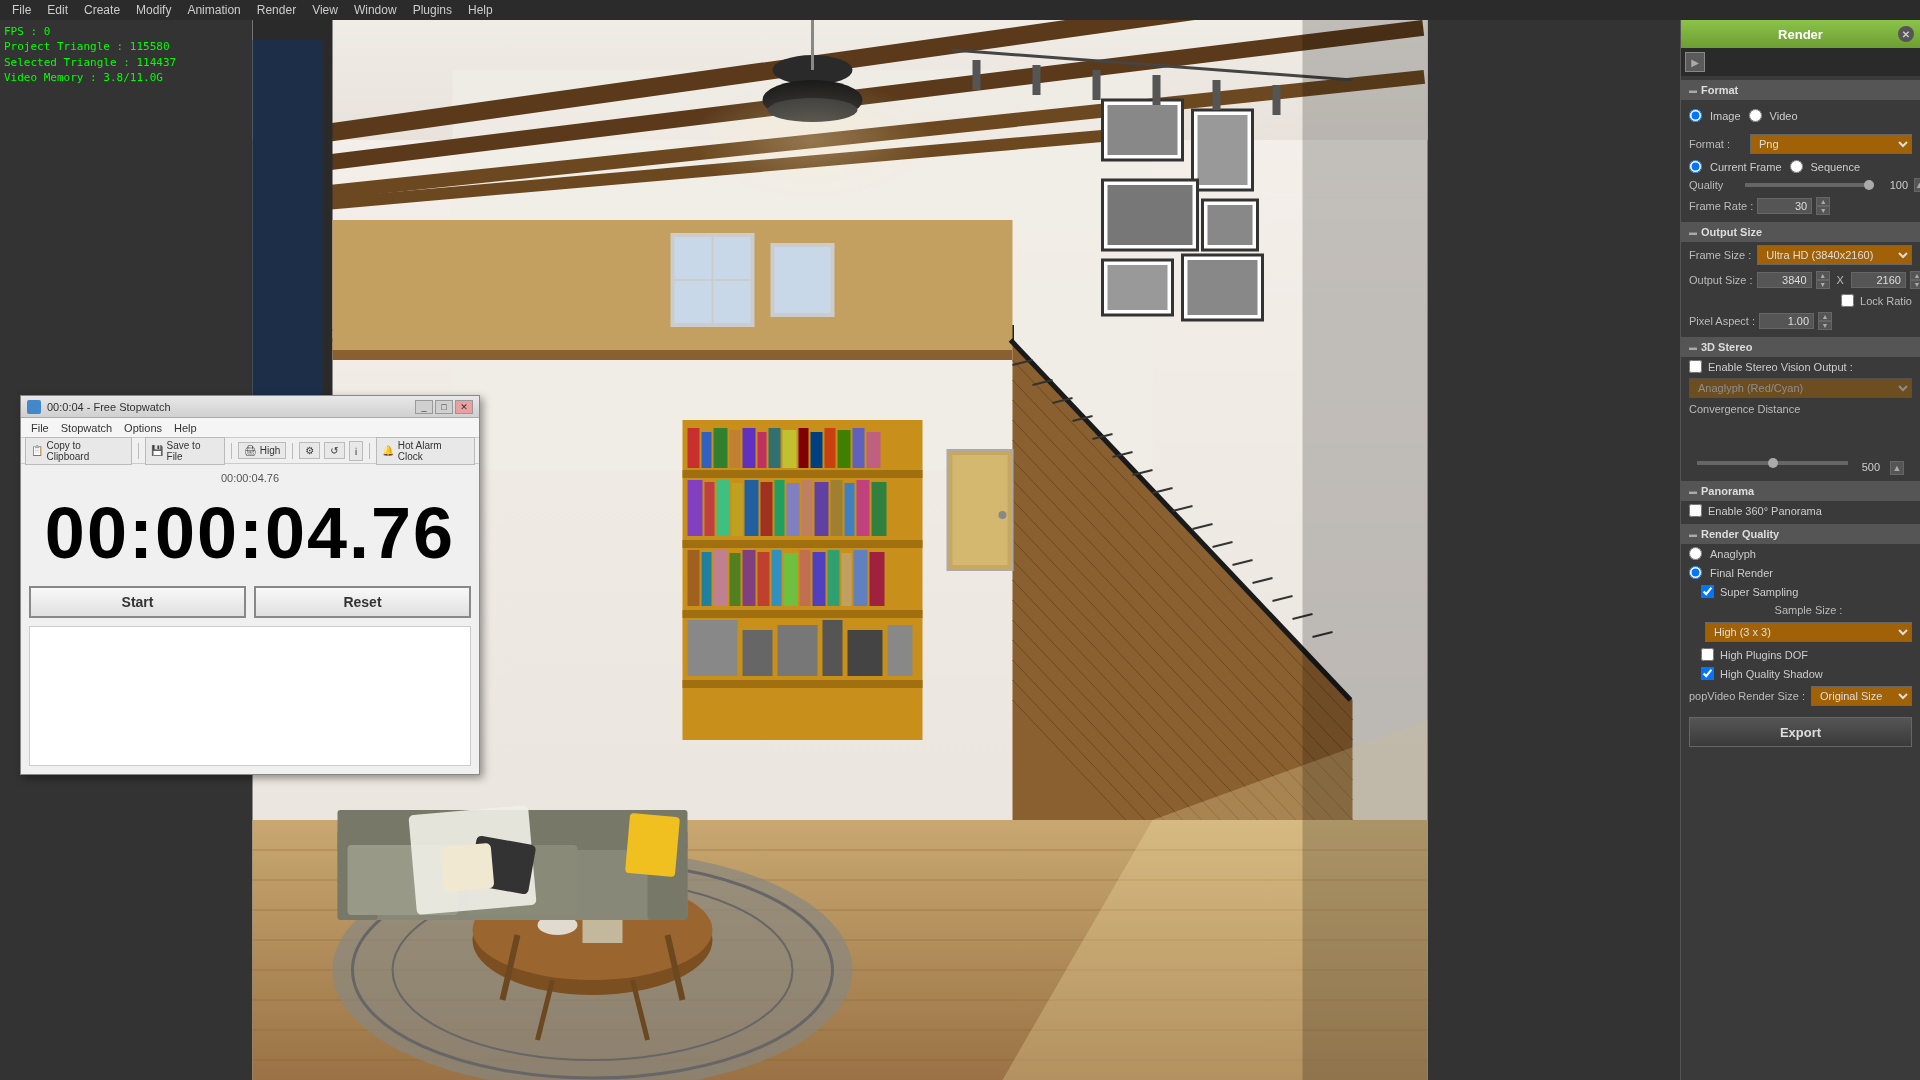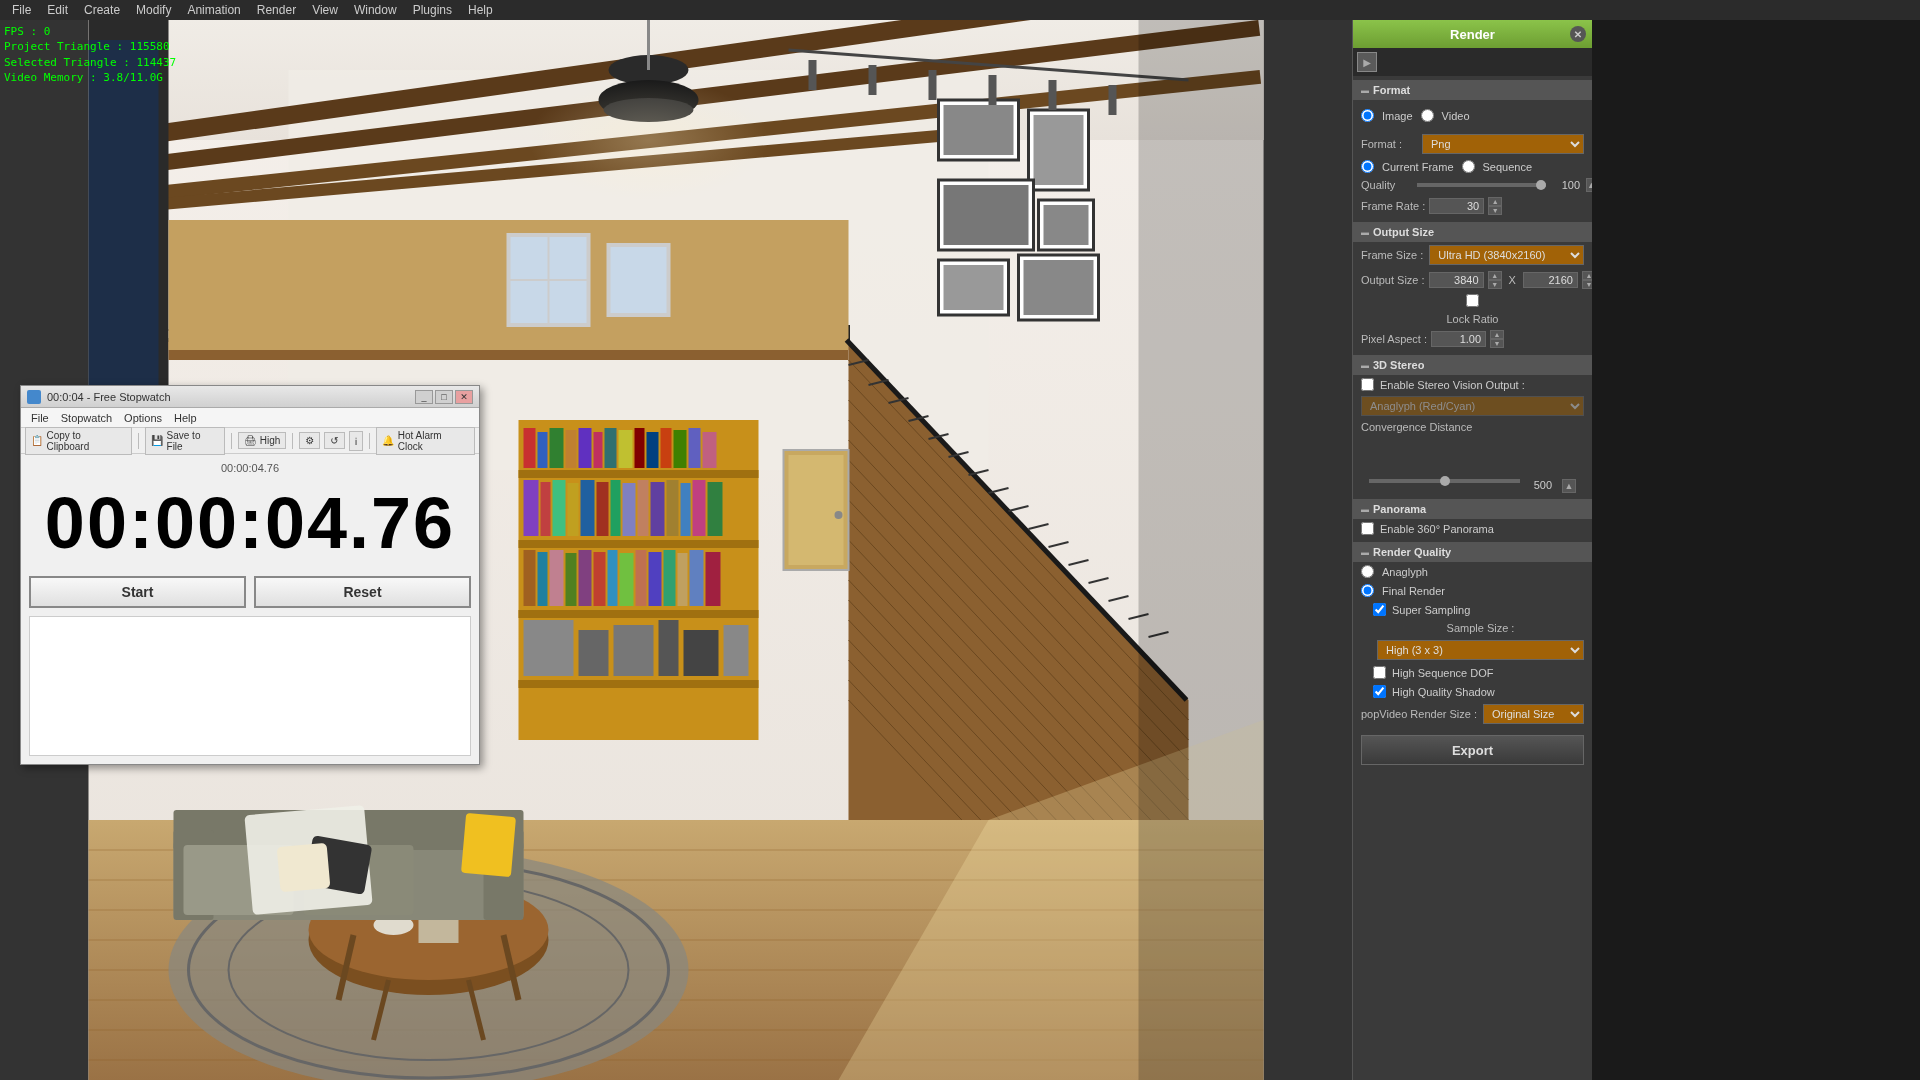--- a/index.html
+++ b/index.html
@@ -19,21 +19,21 @@
       z-index: 100;
     }
     #menubar span {
       padding: 0 8px;
       cursor: pointer;
       line-height: 20px;
     }
 
     
     #main-area {
-      width: 1592px;
+      width: 1920px;
       height: 1060px;
       display: flex;
       position: relative;
     }
 
     
     #viewport {
       flex: 1;
       position: relative;
       overflow: hidden;
@@ -56,21 +56,21 @@
     #scene-svg {
       position: absolute;
       top: 0; left: 0;
       width: 100%;
       height: 100%;
     }
 
     
     #stopwatch-window {
       position: absolute;
-      top: 365px;
+      top: 375px;
       left: 20px;
       width: 460px;
       background: #f0f0f0;
       border: 1px solid #888;
       box-shadow: 3px 3px 8px rgba(0,0,0,0.4);
       z-index: 50;
     }
     #sw-titlebar {
       background: linear-gradient(180deg, #e8e8e8 0%, #d0d0d0 100%);
       height: 22px;
@@ -341,21 +341,20 @@
 
     
     .rp-lock-row {
       display: flex;
       align-items: center;
       justify-content: flex-end;
       gap: 6px;
       padding: 2px 8px;
       color: #bbb;
       font-size: 11px;
-      flex-direction: column;
     }
 
     
     #export-btn {
       margin: 8px;
       height: 30px;
       background: linear-gradient(180deg, #555 0%, #3a3a3a 100%);
       border: 1px solid #666;
       color: #ddd;
       font-size: 13px;
@@ -903,21 +902,21 @@
 
     <div class="rp-select-row" style="padding-left:24px;flex-direction:column;">
       <label>Sample Size :</label>
       <select class="rp-select" style="flex:1;">
         <option>High (3 x 3)</option>
       </select>
     </div>
 
     <div class="rp-check-row rp-check-indent">
       <input type="checkbox" style="">
-      <span>High Sequence DOF</span>
+      <span>High Plugins DOF</span>
     </div>
 
     <div class="rp-check-row rp-check-indent">
       <input type="checkbox" checked="" style="">
       <span>High Quality Shadow</span>
     </div>
 
     <div class="rp-select-row">
       <label style="min-width:110px;">popVideo Render Size :</label>
       <select class="rp-select" style="flex:1;">

